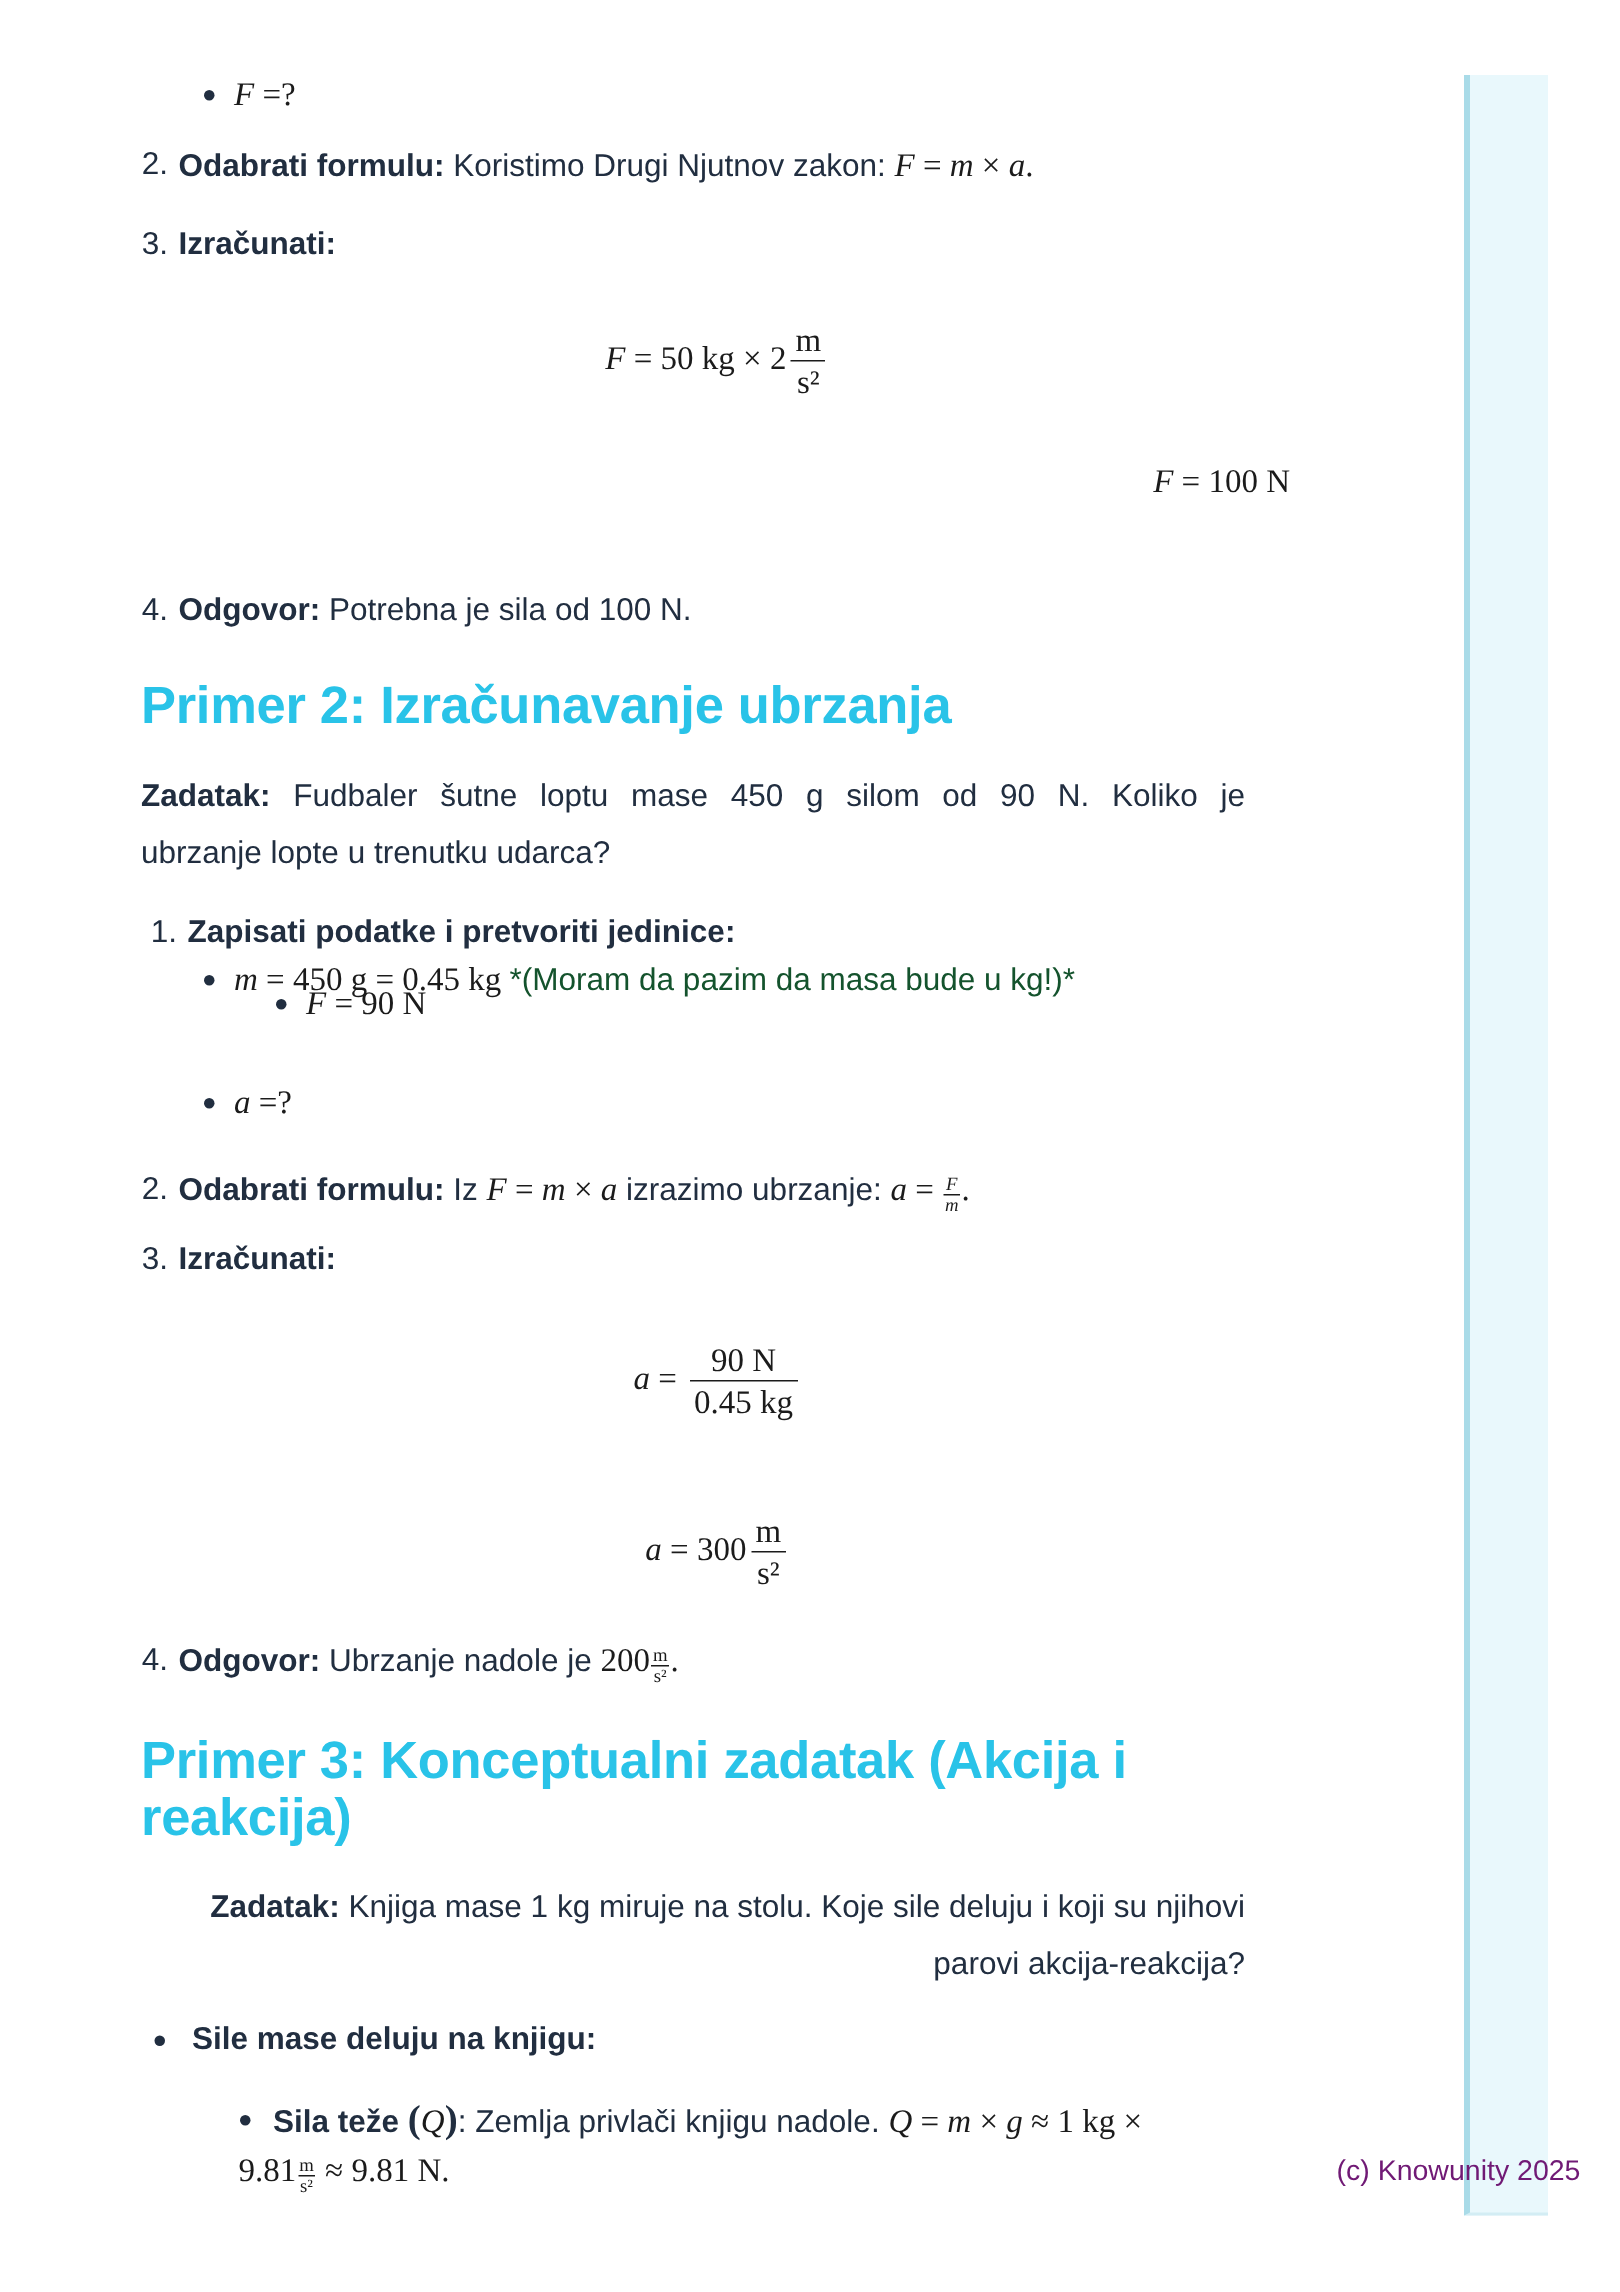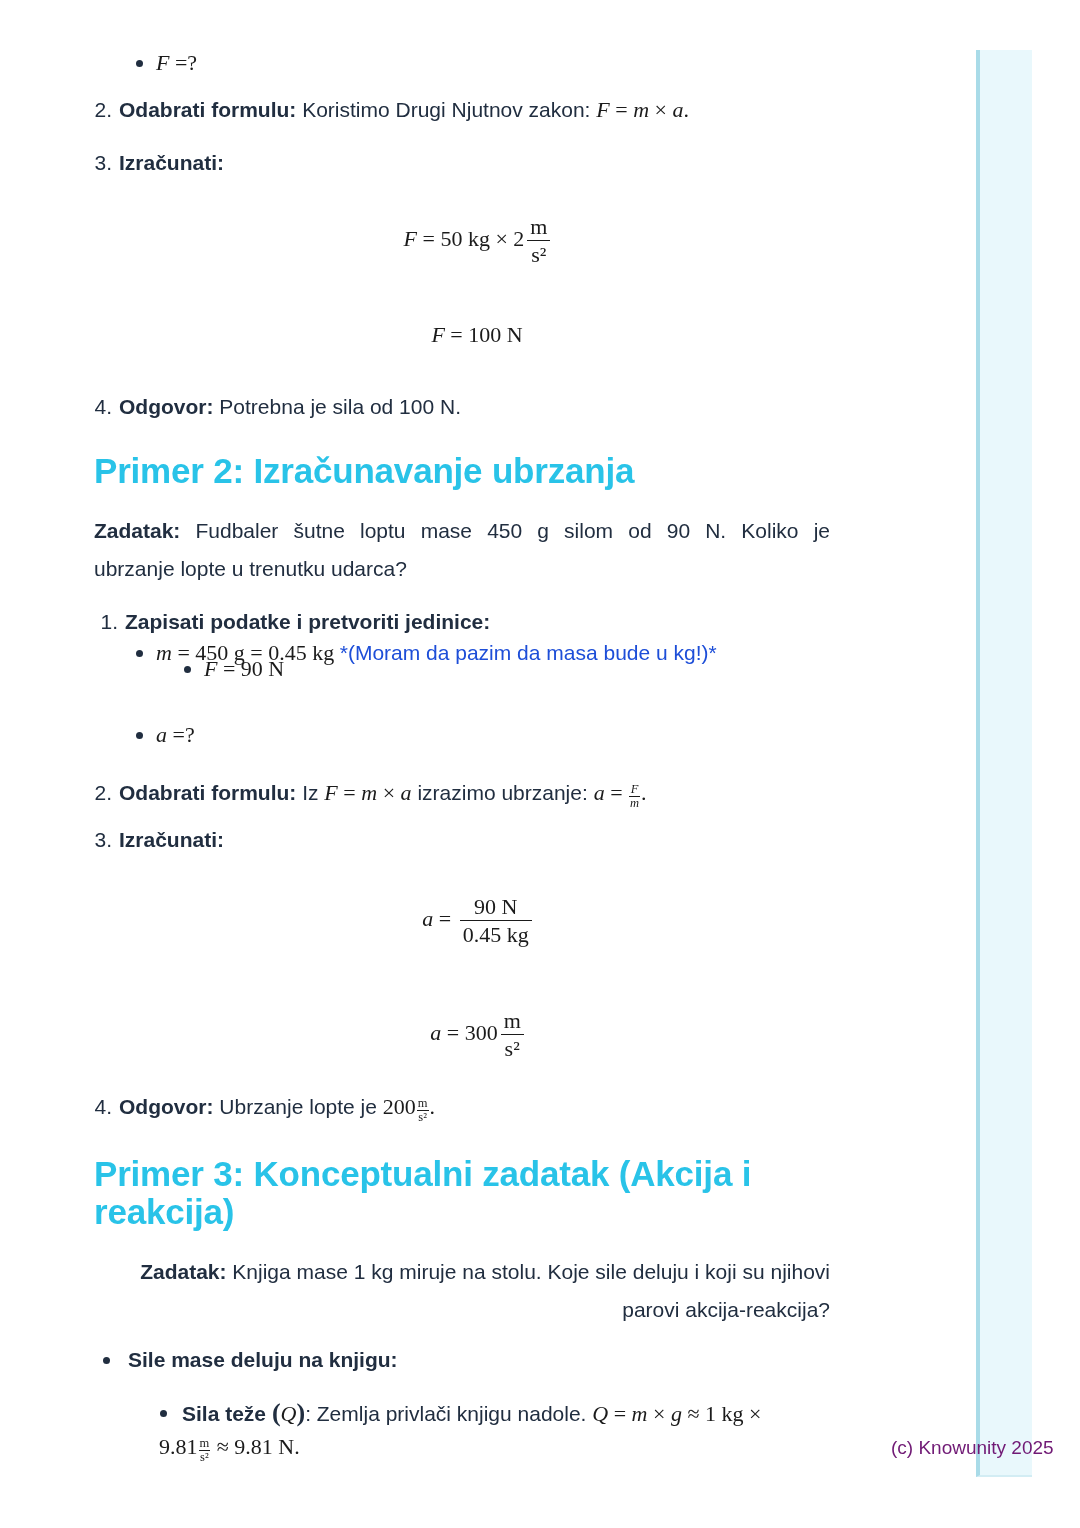--- a/index.html
+++ b/index.html
@@ -58,41 +58,41 @@
   </div>
 
   <div class="line" style="top:150px;left:119px;">
     <span class="num">3.</span><span class="b">Izračunati:</span>
   </div>
 
   <div class="formula" style="top:214px;">
     <span class="it">F</span><span> = 50 kg × 2</span><span class="frac"><span class="fnum">m</span><span class="fden">s²</span></span>
   </div>
 
-  <div class="formula" style="top:322px;">
+  <div class="formula" style="top:308px;text-align:right;">
     <span class="it">F</span><span> = 100 N</span>
   </div>
 
   <div class="line" style="top:394px;left:119px;">
     <span class="num">4.</span><span class="b">Odgovor:</span><span> Potrebna je sila od 100 N.</span>
   </div>
 
   <h2 class="heading" style="top:452px;left:94px;margin:0;">Primer 2: Izračunavanje ubrzanja</h2>
 
   <div class="para" style="top:512px;left:94px;">
     <span class="jline"><span class="b">Zadatak:</span><span> Fudbaler šutne loptu mase 450 g silom od 90 N. Koliko je</span></span>
     <span class="nline">ubrzanje lopte u trenutku udarca?</span>
   </div>
 
   <div class="line" style="top:609px;left:125px;">
     <span class="num">1.</span><span class="b">Zapisati podatke i pretvoriti jedinice:</span>
   </div>
 
   <div class="line m" style="top:640px;left:156px;">
-    <span class="dot" style="left:-20px;"></span><span class="it">m</span><span> = 450 g = 0.45 kg </span><span style="font-family:'Liberation Sans',sans-serif;font-size:21px;color:#1d4ed8;">*(Moram da pazim da masa bude u kg!)*</span>
+    <span class="dot" style="left:-20px;"></span><span class="it">m</span><span> = 450 g = 0.45 kg </span><span style="font-family:'Liberation Sans',sans-serif;font-size:21px;color:#14532d;">*(Moram da pazim da masa bude u kg!)*</span>
   </div>
 
   <div class="line m" style="top:656px;left:156px;margin-left:48px;">
     <span class="dot" style="left:-20px;"></span><span class="it">F</span><span> = 90 N</span>
   </div>
 
   <div class="line m" style="top:722px;left:156px;">
     <span class="dot" style="left:-20px;"></span><span class="it">a</span><span> =?</span>
   </div>
 
@@ -106,21 +106,21 @@
 
   <div class="formula" style="top:894px;">
     <span class="it">a</span><span> = </span><span class="frac"><span class="fnum">90 N</span><span class="fden">0.45 kg</span></span>
   </div>
 
   <div class="formula" style="top:1008px;">
     <span class="it">a</span><span> = 300</span><span class="frac"><span class="fnum">m</span><span class="fden">s²</span></span>
   </div>
 
   <div class="line" style="top:1094px;left:119px;">
-    <span class="num">4.</span><span class="b">Odgovor:</span><span> Ubrzanje lopte je </span><span class="m">200</span><span class="sfrac"><span class="fnum">m</span><span class="fden">s²</span></span><span class="m">.</span>
+    <span class="num">4.</span><span class="b">Odgovor:</span><span> Ubrzanje nadole je </span><span class="m">200</span><span class="sfrac"><span class="fnum">m</span><span class="fden">s²</span></span><span class="m">.</span>
   </div>
 
   <h2 class="heading" style="top:1155px;left:94px;margin:0;">
     <span style="display:block;">Primer 3: Konceptualni zadatak (Akcija i</span>
     <span style="display:block;">reakcija)</span>
   </h2>
 
   <div class="para" style="top:1253px;left:94px;text-align:right;">
     <span class="nline"><span class="b">Zadatak:</span><span> Knjiga mase 1 kg miruje na stolu. Koje sile deluju i koji su njihovi</span></span>
     <span class="nline">parovi akcija-reakcija?</span>

